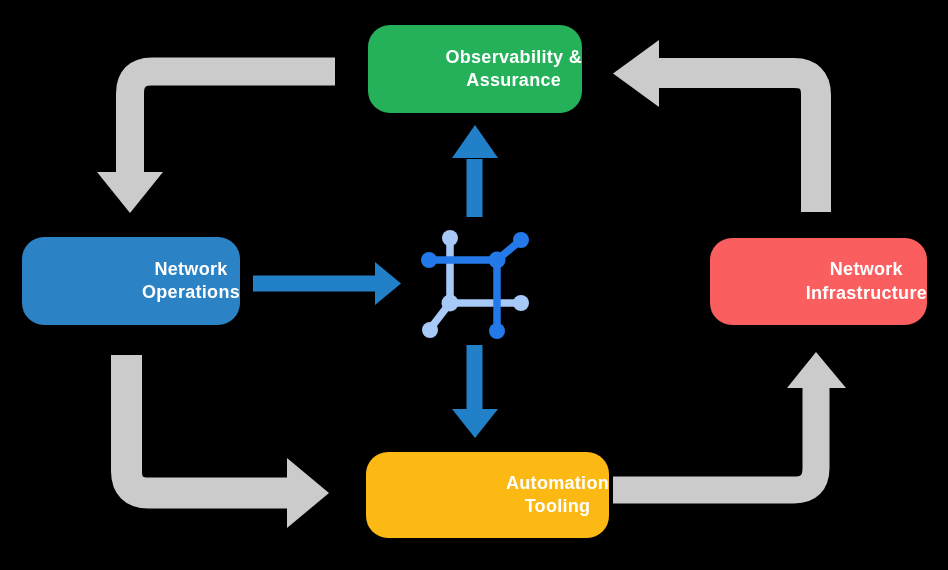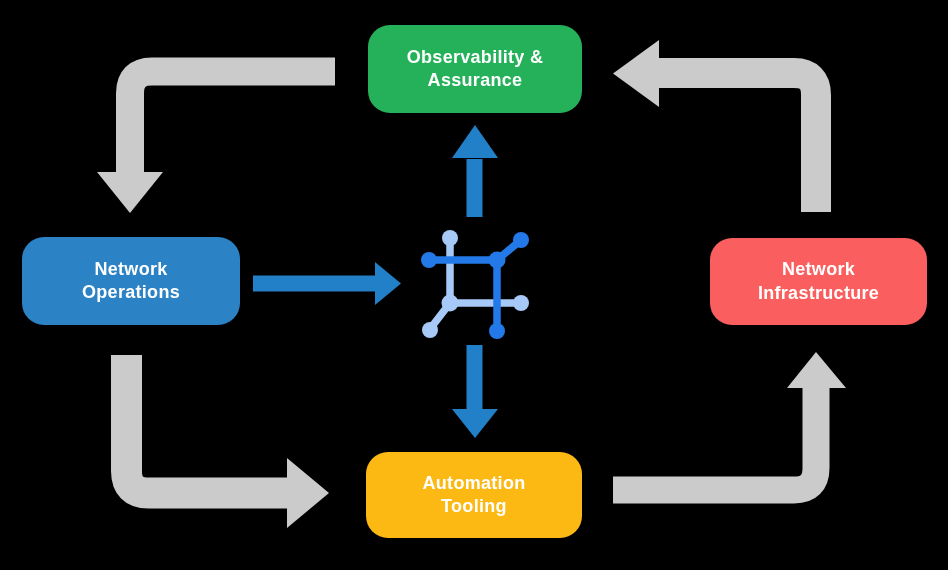--- a/index.html
+++ b/index.html
@@ -20,21 +20,21 @@
     left: 0;
     top: 0;
     width: 948px;
     height: 570px;
   }
   .node {
     position: absolute;
     border-radius: 22px;
     display: flex;
     align-items: center;
-    justify-content: center;
+    justify-content: flex-end;
     text-align: center;
   }
   .node-label {
     white-space: pre-line;
     color: #ffffff;
     font-size: 18px;
     font-weight: 700;
     letter-spacing: 0.3px;
     line-height: 1.3;
   }
@@ -128,18 +128,18 @@
   <div class="node node-operations" style="background: rgb(43, 130, 197);">
     <span class="node-label">Network
 Operations</span>
   </div>
 
   <div class="node node-infrastructure" style="background: rgb(250, 94, 94);">
     <span class="node-label">Network
 Infrastructure</span>
   </div>
 
-  <div class="node node-automation" style="background: rgb(252, 184, 19);">
+  <div class="node node-automation" style="background: rgb(252, 184, 19); padding-left: 27px;">
     <span class="node-label">Automation
 Tooling</span>
   </div>
 
 </div>
 
 </body></html>

